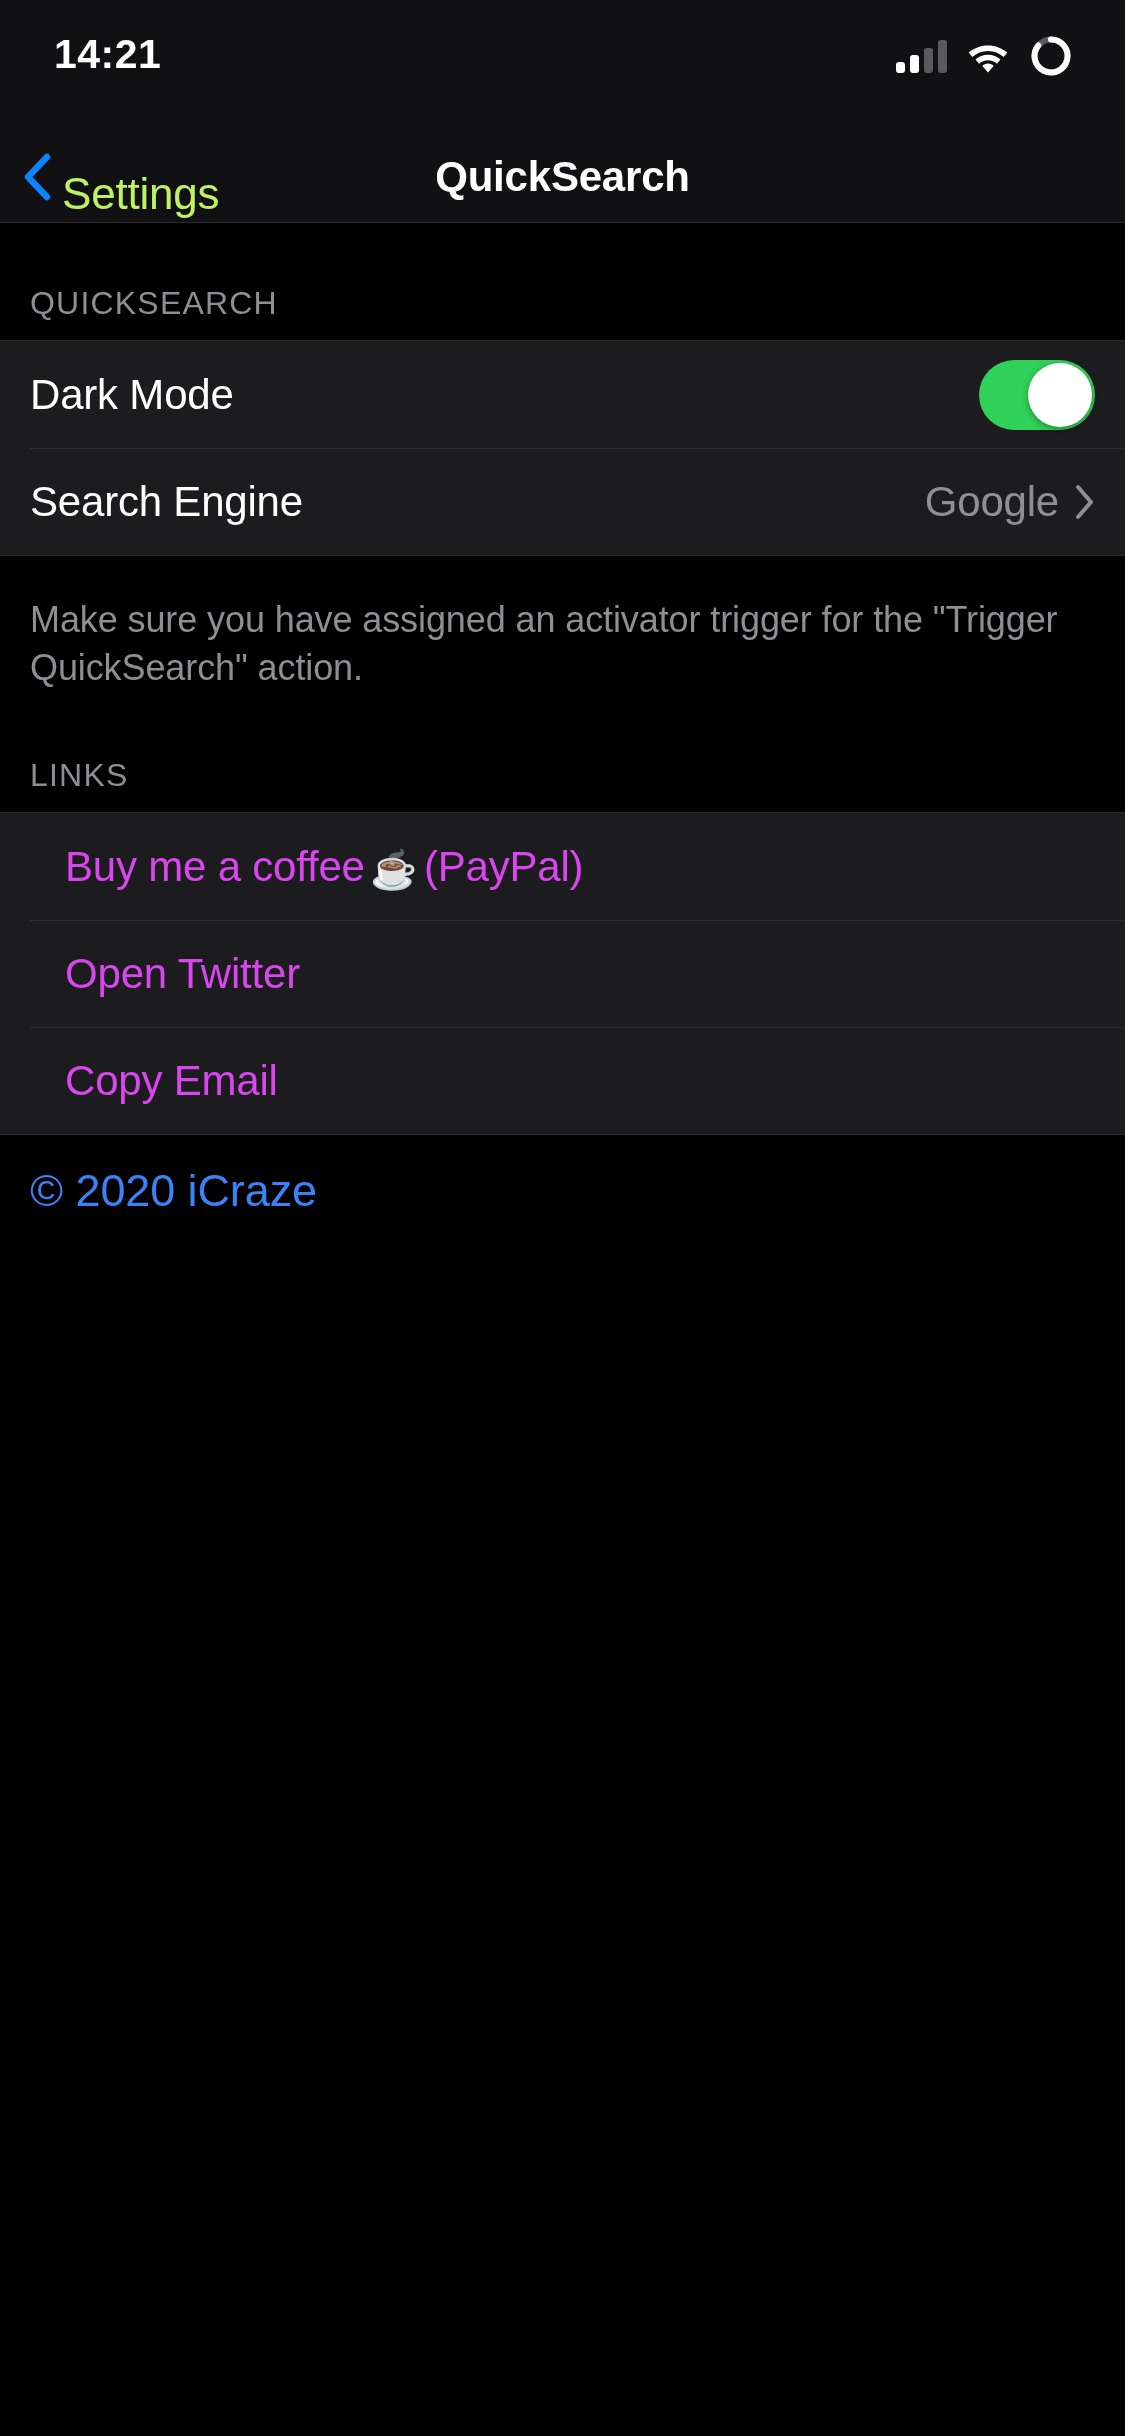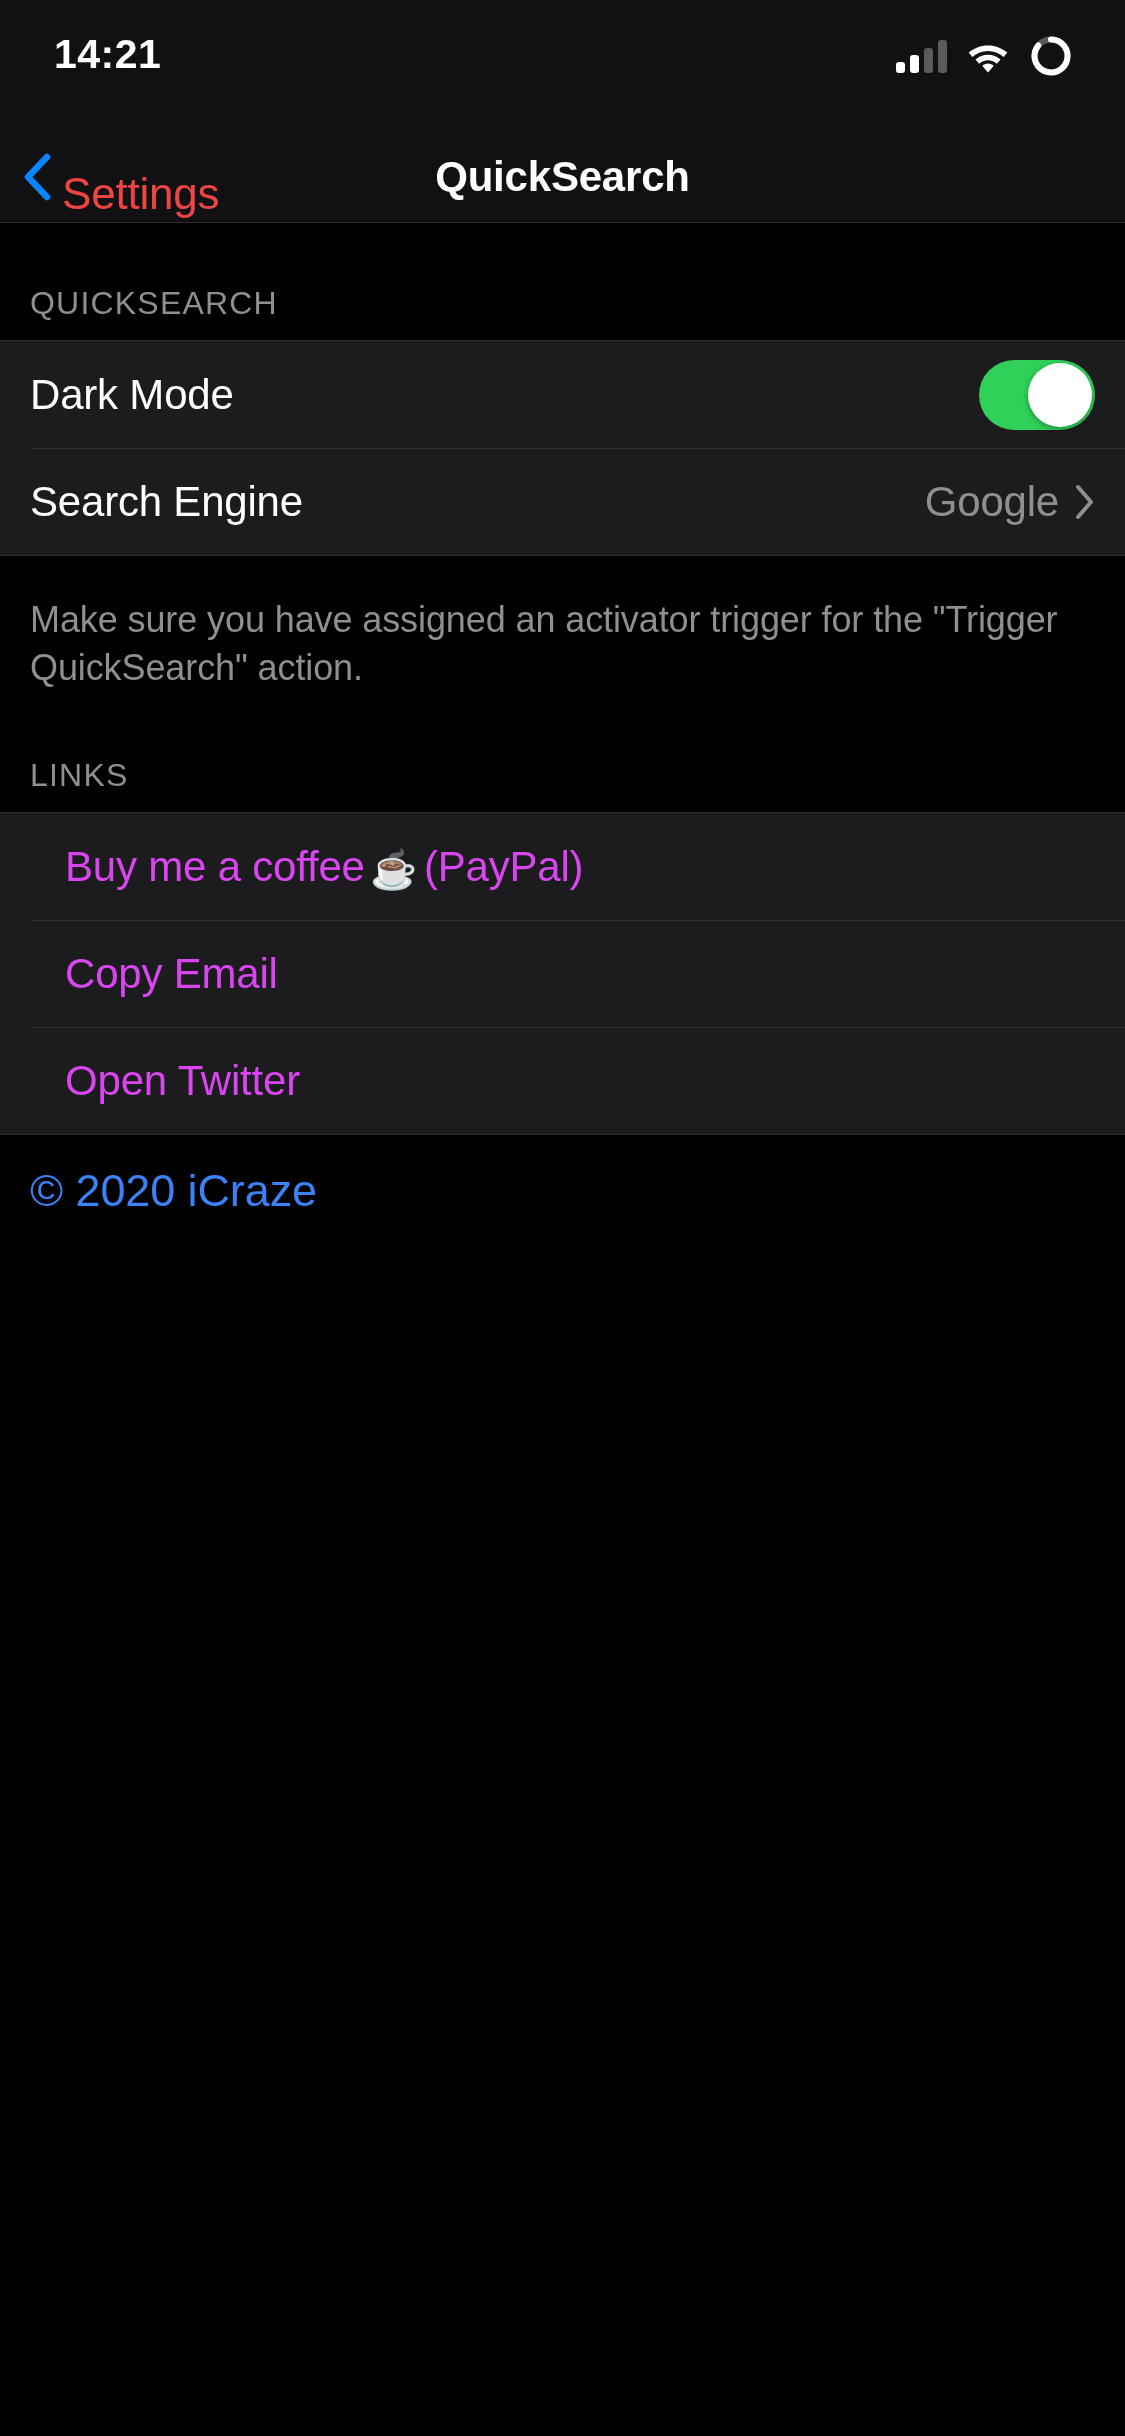--- a/index.html
+++ b/index.html
@@ -59,21 +59,21 @@
   .nav-back{
     position:absolute;
     left:22px;
     display:flex;
     align-items:center;
     gap:10px;
     cursor:pointer;
   }
   .chev-back{ width:30px; height:48px; display:block; }
   .nav-back-label{
-    color:#ef4444;
+    color:#bef264;
     font-size:44px;
     letter-spacing:-0.2px;
     line-height:1;
     margin-top:33px;
   }
   .nav-title{
     width:100%;
     text-align:center;
     color:#ffffff;
     font-size:42px;
@@ -257,25 +257,25 @@
 
   <div class="section-header links-header">LINKS</div>
 
   <div class="group">
 
     <div class="cell link-cell">
       <span class="cell-title"><span>Buy me a coffee</span><span class="emoji">☕</span><span>(PayPal)</span></span>
     </div>
 
     <div class="cell link-cell">
+      <span class="cell-title">Open Twitter</span>
+    </div>
+
+    <div class="cell link-cell">
       <span class="cell-title">Copy Email</span>
     </div>
 
-    <div class="cell link-cell">
-      <span class="cell-title">Open Twitter</span>
-    </div>
-
 
   </div>
 
   <div class="copyright">© 2020 iCraze</div>
 
 </div>
 
 </body></html>

